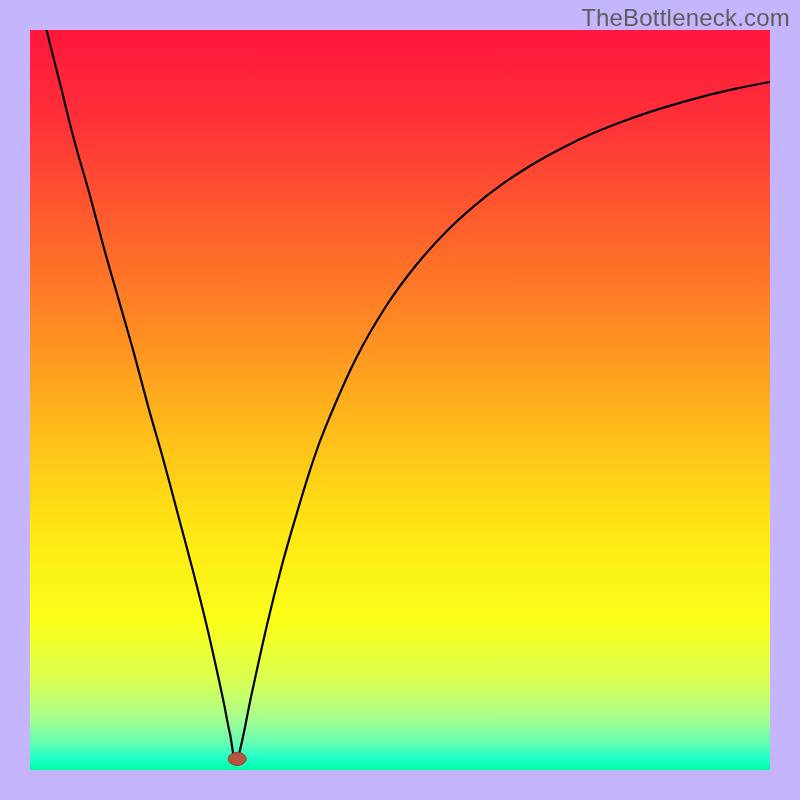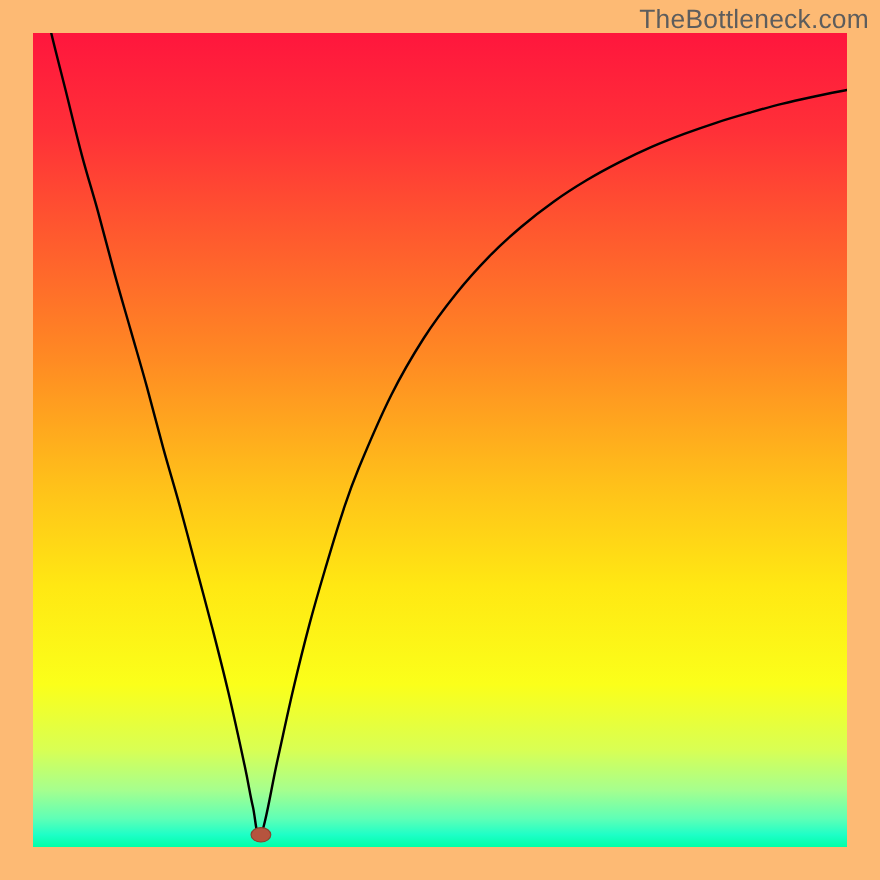--- a/index.html
+++ b/index.html
@@ -8,21 +8,21 @@
     width: 800px;
     height: 800px;
     background: #000;
     overflow: hidden;
     font-family: Arial, Helvetica, sans-serif;
   }
   .frame {
     position: absolute;
     left: 0; top: 0;
     width: 800px; height: 800px;
-    background: #fdba74;
+    background: #c4b5fd;
   }
   .plot-area {
     position: absolute;
     left: 30px;
     top: 30px;
     width: 740px;
     height: 740px;
     overflow: hidden;
   }
   .plot-area svg {

